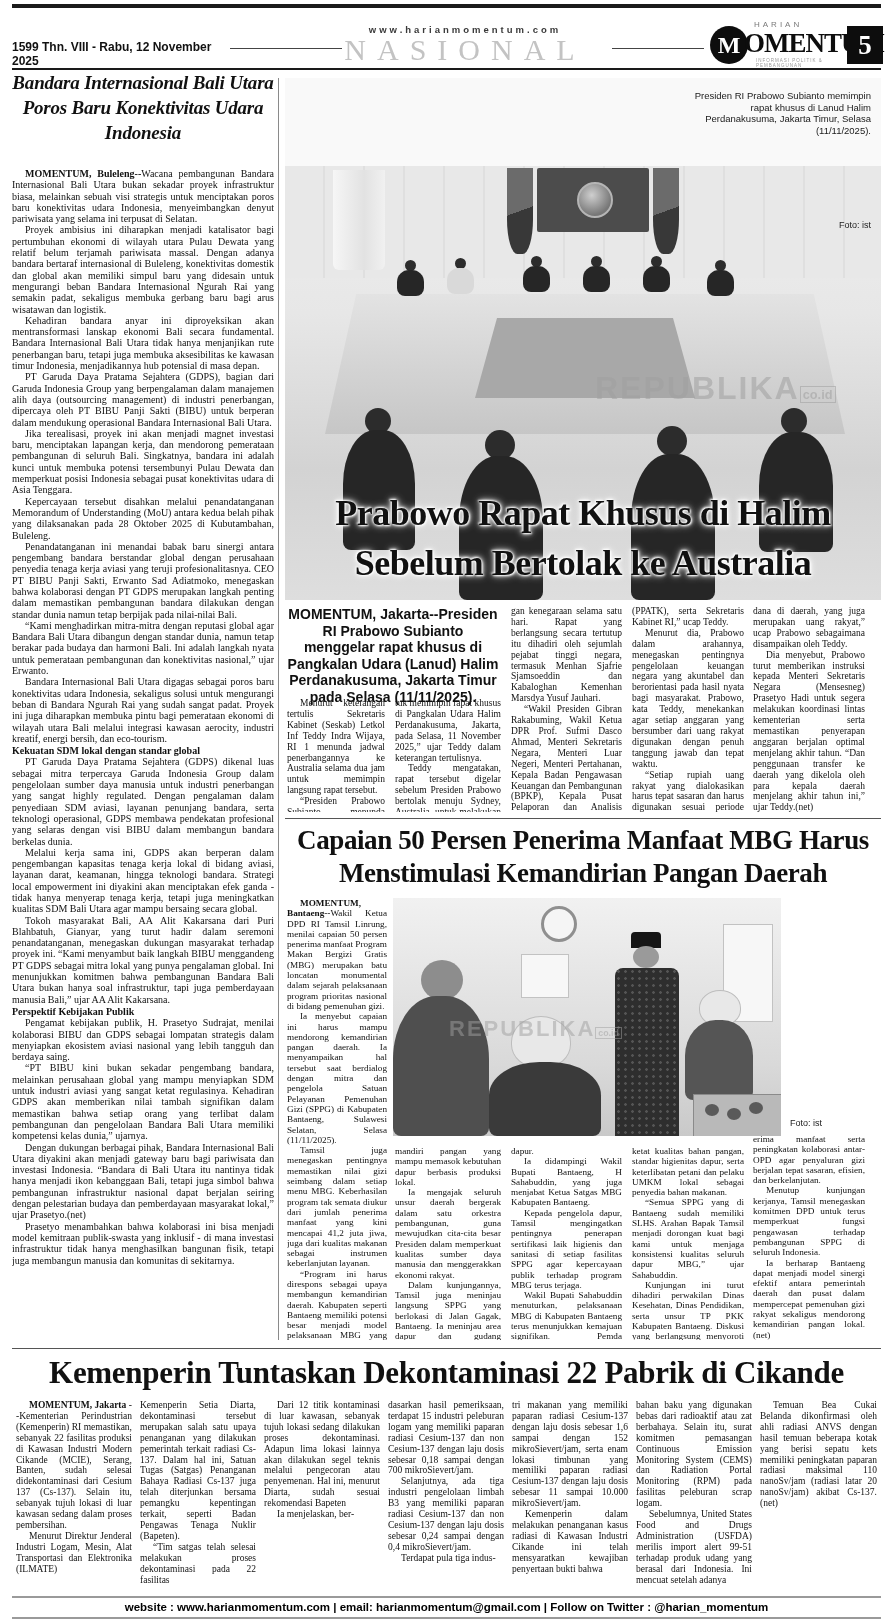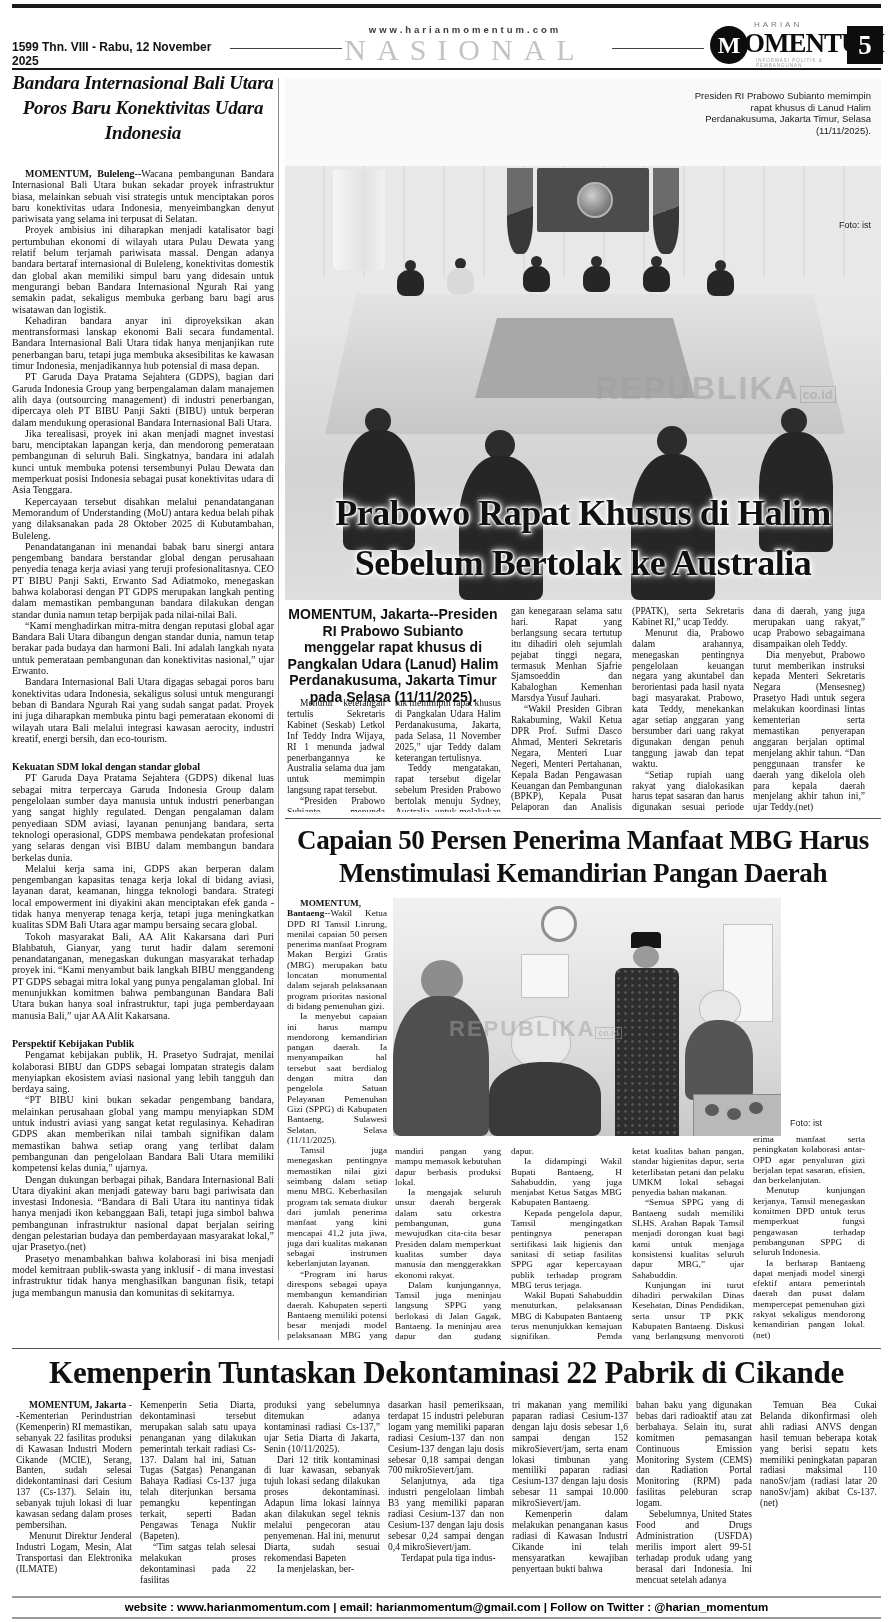--- a/index.html
+++ b/index.html
@@ -18,21 +18,21 @@
                   text-align:center; line-height:38px; font-weight:bold; font-size:24px; }
   .brand-rest { font-weight:bold; font-size:27px; letter-spacing:-1px; color:#0d0d0d; }
   .brand-tag { font-family:"Liberation Sans",sans-serif; font-size:4.5px; letter-spacing:1px; color:#999; }
   .pagenum { background:#0d0d0d; color:#fff; text-align:center; font-weight:bold; font-size:27px;
              line-height:38px; }
 
   
   .bodytext { font-size:10px; line-height:11.3px; text-align:justify; overflow:hidden; }
   .bodytext p, .coltext p { margin:0; text-indent:13px; }
   .bodytext p.cont, .coltext p.cont { text-indent:0; }
-  .subhead { font-weight:bold; margin-top:17px; text-indent:0; }
+  .subhead { font-weight:bold; margin-top:1px; text-indent:0; }
   .coltext { font-size:9.5px; line-height:10.9px; text-align:justify; overflow:hidden; }
   .coltext.tight { font-size:9.2px; line-height:10.3px; }
 
   .left-title { font-weight:bold; font-size:19px; line-height:25px; text-align:center; letter-spacing:-0.2px; }
   .headline-xl { font-weight:bold; font-size:36px; line-height:50px; text-align:center; letter-spacing:-0.5px;
                  text-shadow:0 0 5px #fff, 0 0 9px #fff, 1px 1px 2px #fff, -1px -1px 2px #fff; }
   .headline-lg { font-weight:bold; font-size:27px; line-height:33px; text-align:center; letter-spacing:-0.4px; }
   .headline-wide { font-weight:bold; font-size:31px; line-height:38px; text-align:center; letter-spacing:-0.3px; }
   .lede { font-family:"Liberation Sans",sans-serif; font-weight:bold; font-size:14px; line-height:16.5px;
           text-align:center; }
@@ -242,21 +242,20 @@
 
   <div class="abs coltext" style="left:16px;top:1400px;width:116px;height:190px;">
       <p><strong>MOMENTUM, Jakarta </strong>--Kementerian Perindustrian (Kemenperin) RI memastikan, sebanyak 22 fasilitas produksi di Kawasan Industri Modern Cikande (MCIE), Serang, Banten, sudah selesai didekontaminasi dari Cesium 137 (Cs-137). Selain itu, sebanyak tujuh lokasi di luar kawasan sedang dalam proses pembersihan.</p>
       <p>Menurut Direktur Jenderal Industri Logam, Mesin, Alat Transportasi dan Elektronika (ILMATE)</p>
     </div>
   <div class="abs coltext" style="left:140px;top:1400px;width:116px;height:190px;">
       <p class="cont">Kemenperin Setia Diarta, dekontaminasi tersebut merupakan salah satu upaya penanganan yang dilakukan pemerintah terkait radiasi Cs-137. Dalam hal ini, Satuan Tugas (Satgas) Penanganan Bahaya Radiasi Cs-137 juga telah diterjunkan bersama pemangku kepentingan terkait, seperti Badan Pengawas Tenaga Nuklir (Bapeten).</p>
       <p>“Tim satgas telah selesai melakukan proses dekontaminasi pada 22 fasilitas</p>
     </div>
   <div class="abs coltext" style="left:264px;top:1400px;width:116px;height:190px;">
-      <p class="cont">produksi yang sebelumnya ditemukan adanya kontaminasi radiasi Cs-137,” ujar Setia Diarta di Jakarta, Senin (10/11/2025).</p>
       <p>Dari 12 titik kontaminasi di luar kawasan, sebanyak tujuh lokasi sedang dilakukan proses dekontaminasi. Adapun lima lokasi lainnya akan dilakukan segel teknis melalui pengecoran atau penyemenan. Hal ini, menurut Diarta, sudah sesuai rekomendasi Bapeten</p>
       <p>Ia menjelaskan, ber-</p>
     </div>
   <div class="abs coltext" style="left:388px;top:1400px;width:116px;height:190px;">
       <p class="cont">dasarkan hasil pemeriksaan, terdapat 15 industri peleburan logam yang memiliki paparan radiasi Cesium-137 dan non Cesium-137 dengan laju dosis sebesar 0,18 sampai dengan 700 mikroSievert/jam.</p>
       <p>Selanjutnya, ada tiga industri pengelolaan limbah B3 yang memiliki paparan radiasi Cesium-137 dan non Cesium-137 dengan laju dosis sebesar 0,24 sampai dengan 0,4 mikroSievert/jam.</p>
       <p>Terdapat pula tiga indus-</p>
     </div>
   <div class="abs coltext" style="left:512px;top:1400px;width:116px;height:190px;">
       <p class="cont">tri makanan yang memiliki paparan radiasi Cesium-137 dengan laju dosis sebesar 1,6 sampai dengan 152 mikroSievert/jam, serta enam lokasi timbunan yang memiliki paparan radiasi Cesium-137 dengan laju dosis sebesar 11 sampai 10.000 mikroSievert/jam.</p>

